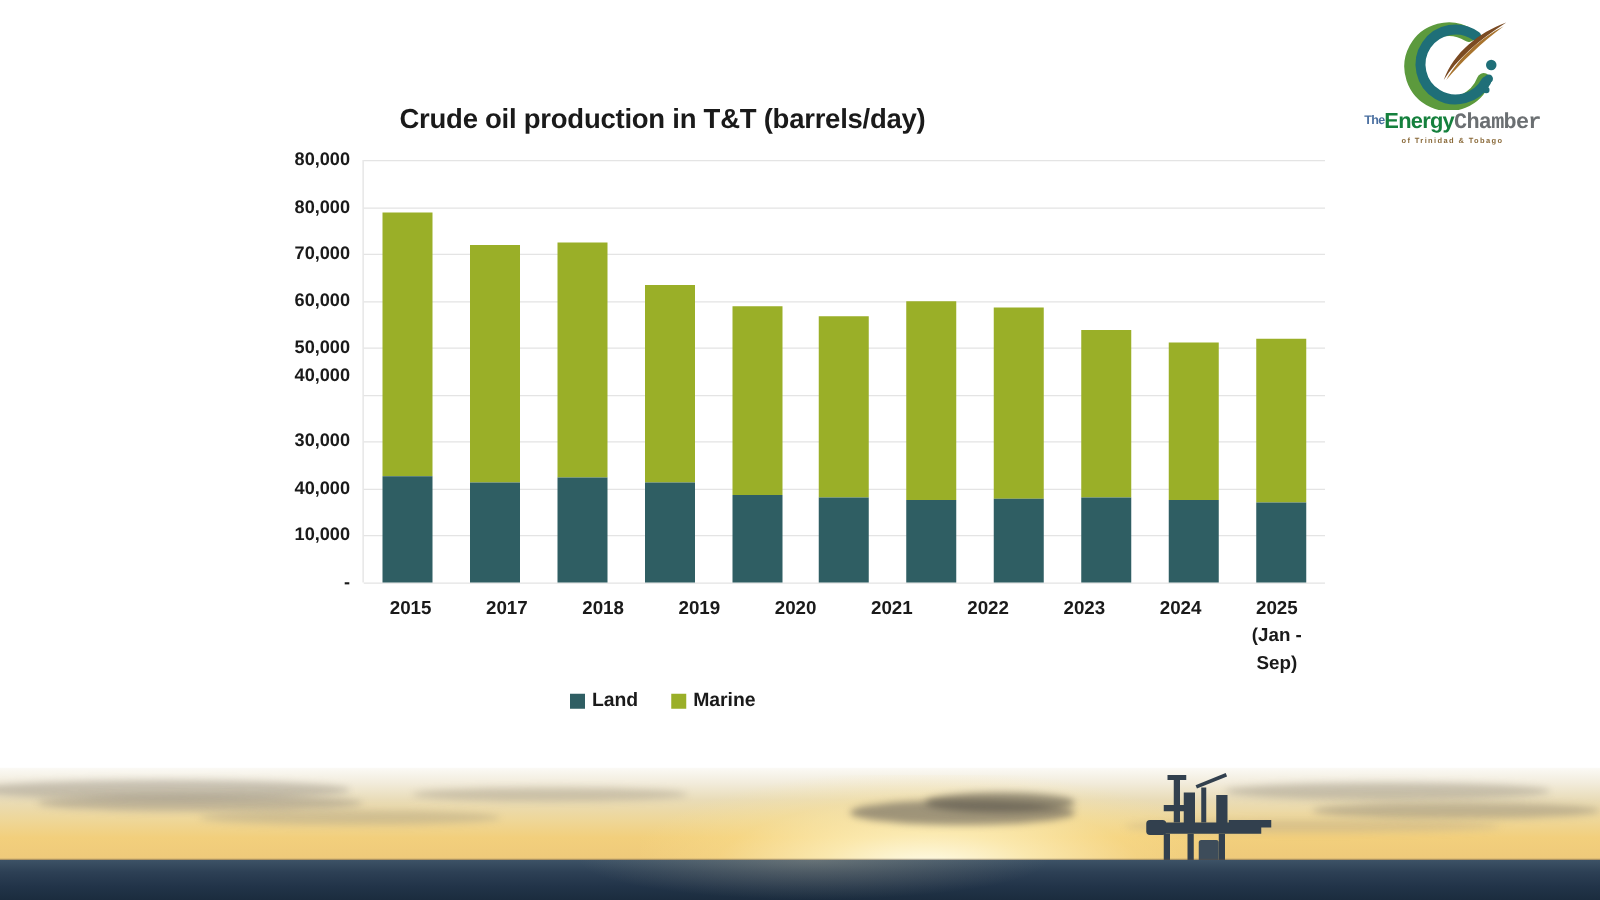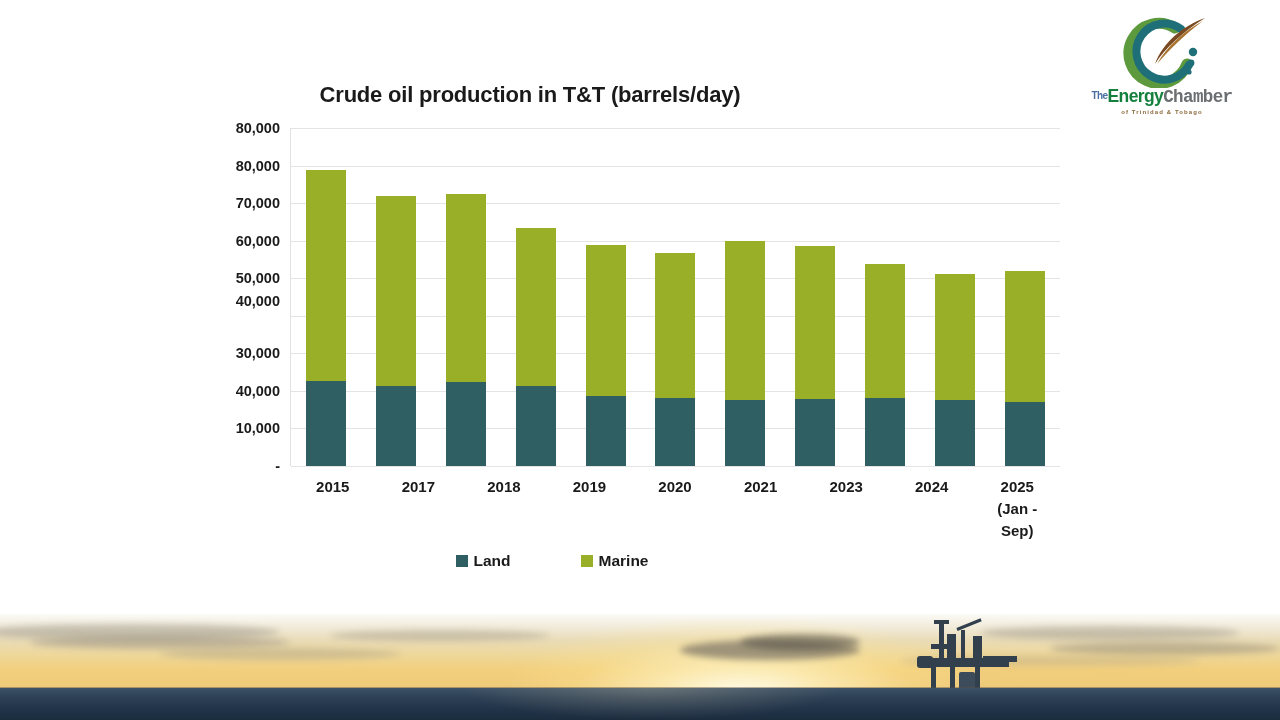--- a/index.html
+++ b/index.html
@@ -146,21 +146,20 @@
     justify-content: center;
     gap: 26px;
   }
   .legend-item {
     display: flex;
     align-items: center;
     gap: 6px;
     font-size: 15.5px;
     font-weight: 700;
     color: #1a1a1a;
-    margin-left: 44px;
   }
   .legend-swatch {
     width: 12px; height: 12px;
     display: inline-block;
   }
 
   
   #photo {
     position: absolute;
     left: 0; bottom: 0;
@@ -350,20 +349,23 @@
       <div class="x-slot">
         <span>2019</span>
       </div>
       <div class="x-slot">
         <span>2020</span>
       </div>
       <div class="x-slot">
         <span>2021</span>
       </div>
       <div class="x-slot">
+        <span>2022</span>
+      </div>
+      <div class="x-slot">
         <span>2023</span>
       </div>
       <div class="x-slot">
         <span>2024</span>
       </div>
       <div class="x-slot">
         <span>2025</span>
         <span>(Jan -</span>
         <span>Sep)</span>
       </div>

